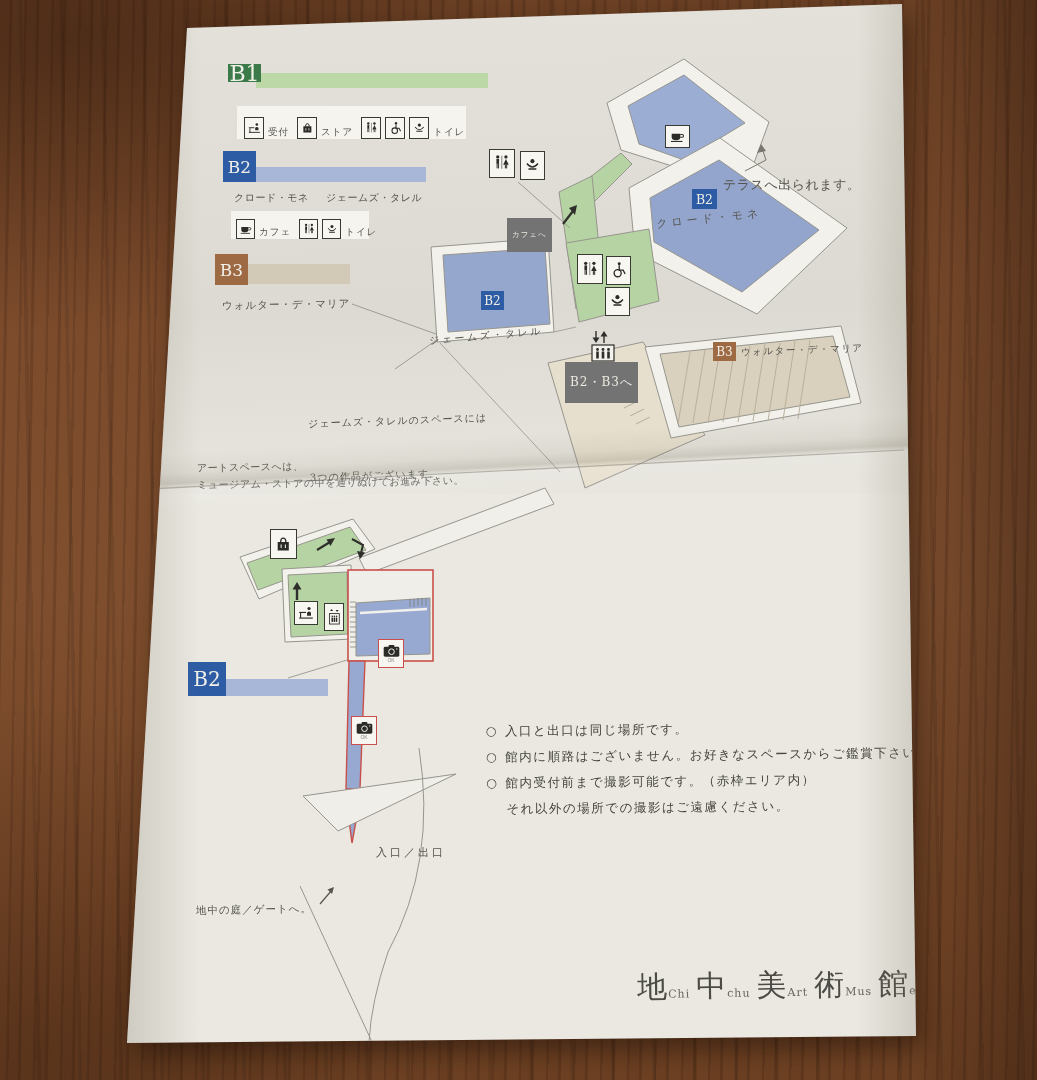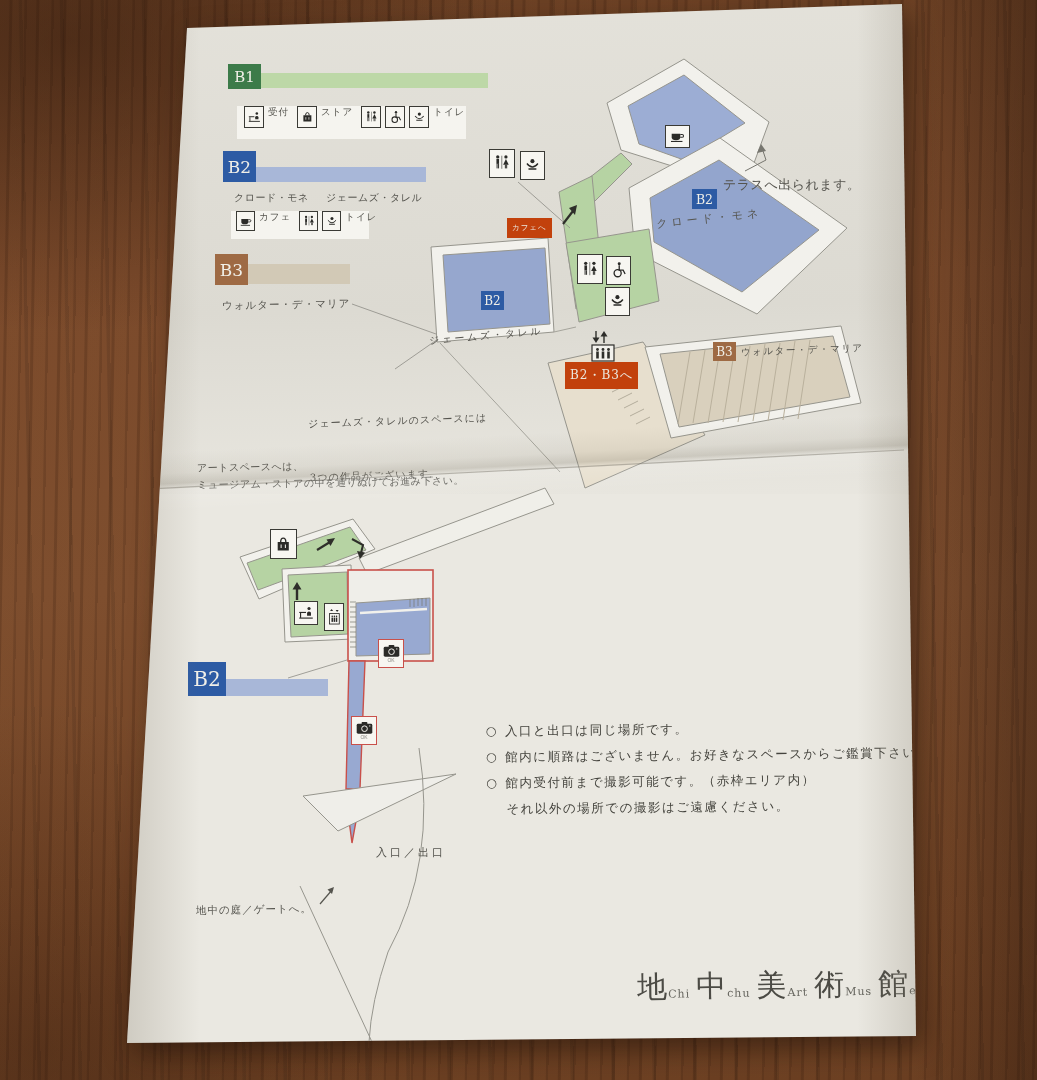--- a/index.html
+++ b/index.html
@@ -24,25 +24,25 @@
     background:linear-gradient(180deg, rgba(255,255,255,0) 0%, rgba(138,131,113,.10) 35%, rgba(116,109,92,.23) 52%, rgba(255,255,255,.14) 62%, rgba(255,255,255,0) 100%);}
   .right-shade{position:absolute;right:118px;top:0;width:62px;height:100%;
     background:linear-gradient(270deg, rgba(128,120,103,.25), transparent);}
   .left-shade{position:absolute;left:120px;top:0;width:80px;height:100%;
     background:linear-gradient(90deg, rgba(128,120,103,.28), transparent);}
   .plan{position:absolute;left:0;top:0;}
 
   .abs{position:absolute;box-sizing:border-box;}
   .badge{position:absolute;display:flex;align-items:center;justify-content:center;
     color:#f0efe8;font-family:"DejaVu Serif",serif;box-sizing:border-box;}
-  .card{position:absolute;background:#f5f4ef;box-sizing:border-box;display:flex;align-items:flex-start;}
+  .card{position:absolute;background:#f5f4ef;box-sizing:border-box;display:flex;align-items:flex-end;}
   .icon-box{background:#f7f6f1;border:1.1px solid #3a3a35;display:flex;align-items:center;justify-content:center;box-sizing:border-box;flex:none;}
   .icon-box svg{width:82%;height:82%;}
   .jtext{position:absolute;color:#55544e;white-space:nowrap;}
-  .dir-label{position:absolute;background:#c2410c;color:#ebe8df;padding:5px 5px;letter-spacing:1px;white-space:nowrap;}
+  .dir-label{position:absolute;background:#737373;color:#ebe8df;padding:12px 5px;letter-spacing:1px;white-space:nowrap;}
   .camera-box{position:absolute;background:#f7f6f1;border:1.3px solid #c9504a;display:flex;flex-direction:column;align-items:center;justify-content:center;box-sizing:border-box;}
   .camera-box svg{width:17px;height:14px;}
   .cam-label{font-size:5px;color:#8a8983;line-height:5px;font-family:"Liberation Sans",sans-serif;}
   .legend-row{display:flex;align-items:center;gap:4px;}
   .legend-label{color:#55544e;letter-spacing:1px;white-space:nowrap;}
   .notes{position:absolute;color:#45443e;transform:rotate(-.6deg);}
   .note-line{font-size:12.5px;letter-spacing:1.5px;line-height:26px;white-space:nowrap;}
   .note-line .bullet{margin-right:7px;}
   .note-indent{padding-left:20px;}
   .logo{position:absolute;display:flex;align-items:flex-end;color:#4c4b45;transform:rotate(-.8deg);}
@@ -153,21 +153,21 @@
 
         <path d="M297,600 V588" stroke="#2e2e2a" stroke-width="2.4"></path>
         <polygon points="297,582 292.5,589.5 301.5,589.5" fill="#2e2e2a"></polygon>
 
         <path d="M320,904 L332,890" stroke="#55544e" stroke-width="1.2"></path>
         <polygon points="334,887 327.5,889.5 332,894" fill="#55544e"></polygon>
       </g>
     </svg>
 
     <div class="abs" style="left:256px;top:73px;width:232px;height:15px;background:var(--b1-bar,#bdd8a7);"></div>
-    <div class="badge" style="left:228px;top:64px;width:33px;height:25px;font-size:15px;background:var(--b1-green,#3c7b49);">
+    <div class="badge" style="left:228px;top:64px;width:33px;height:18px;font-size:22px;background:var(--b1-green,#3c7b49);">
           <span>B1</span>
         </div>
     <div class="card" style="left:237px;top:106px;width:229px;height:33px;padding:0 7px;gap:4px;">
       <span class="icon-box" style="width:20px;height:22px;">
         <svg viewBox="0 0 24 24">
               <g fill="#2b2b28">
                 <circle cx="16" cy="6" r="2.1"></circle>
                 <path d="M13.4 15.5v-3.4q0-2.1 2.6-2.1t2.6 2.1v3.4z"></path>
                 <rect x="3" y="10.5" width="9" height="1.5"></rect>
                 <rect x="4" y="12" width="1.5" height="6.5"></rect>

